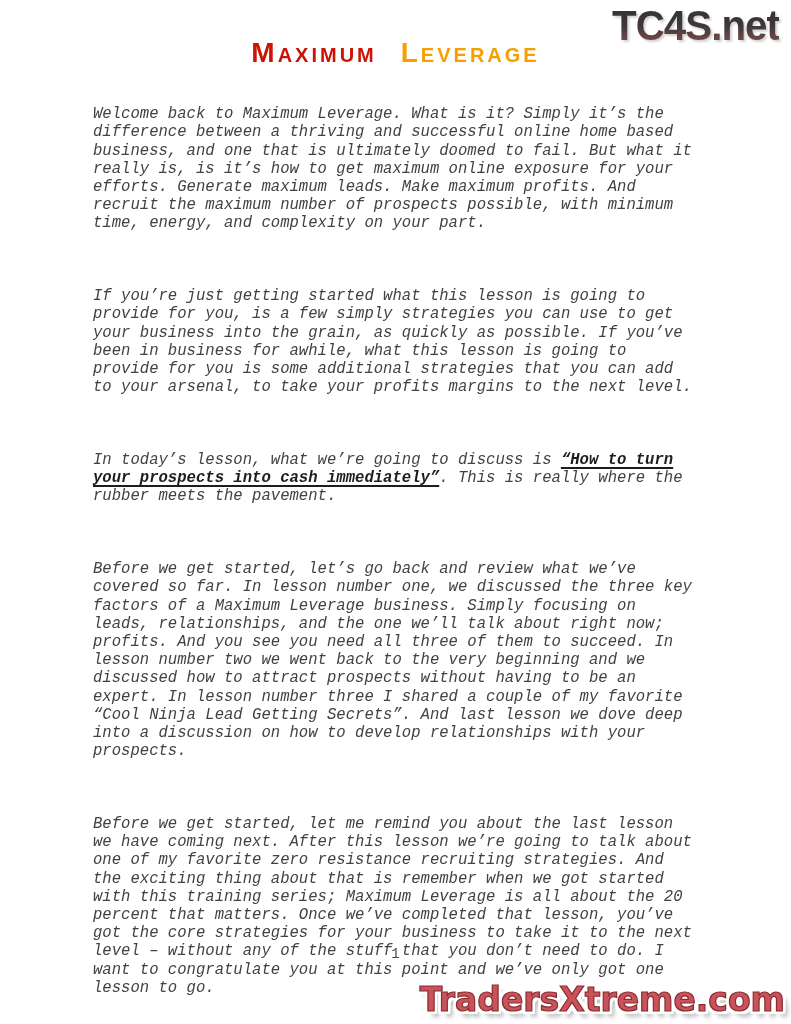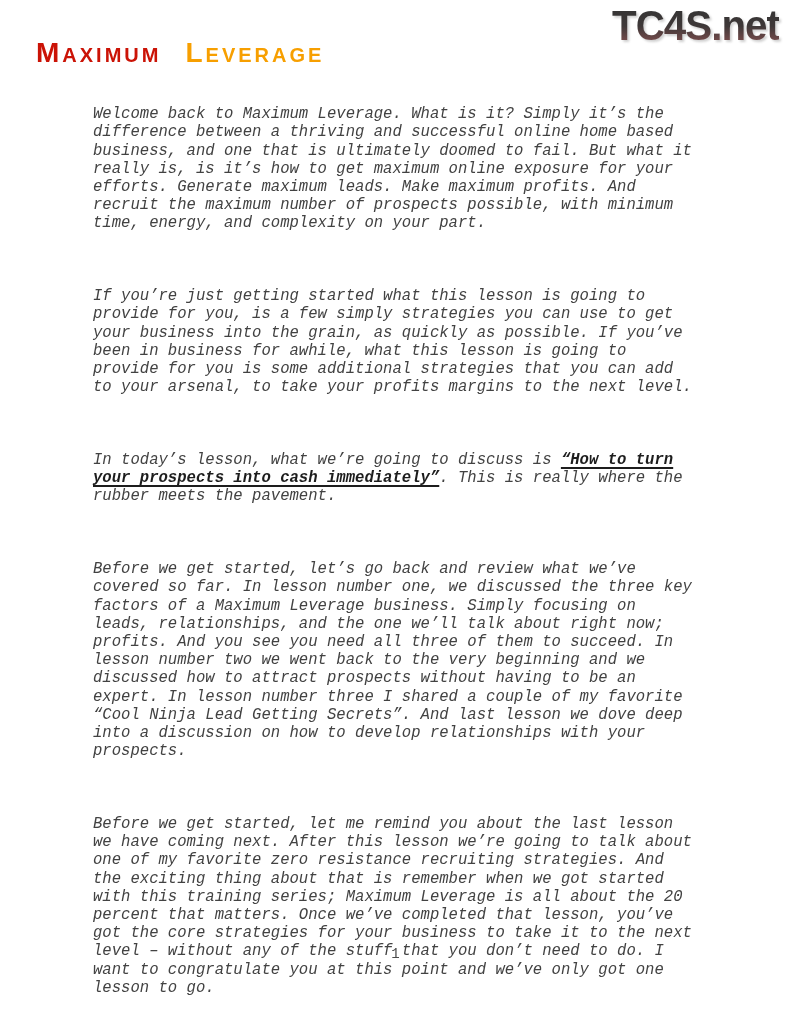--- a/index.html
+++ b/index.html
@@ -24,24 +24,24 @@
     -webkit-background-clip:text;
     background-clip:text;
     color:transparent;
     filter:drop-shadow(2px 2px 1px rgba(150,150,150,.45));
     cursor:pointer;
   }
 
   
   .title{
     position:absolute;left:0;right:0;top:36px;
+    text-align:center;
     font-weight:bold;
     line-height:34px;
     white-space:nowrap;
-    padding-left:36px;
   }
   .title-word{
     display:inline-block;
     text-transform:uppercase;
     font-size:20px;
     letter-spacing:3px;
     font-family:"Liberation Sans", sans-serif;
   }
   .title-word::first-letter{font-size:28px;}
   .title-word.red{color:#cb1306;}
@@ -162,14 +162,15 @@
 level – without any of the stuff that you don’t need to do. I
 want to congratulate you at this point and we’ve only got one
 lesson to go.</p>
 
     
   </div>
 
 
   <div class="page-number">1</div>
 
+  <div class="tx-logo">TradersXtreme.com</div>
 
 </div>
 
 </body></html>

